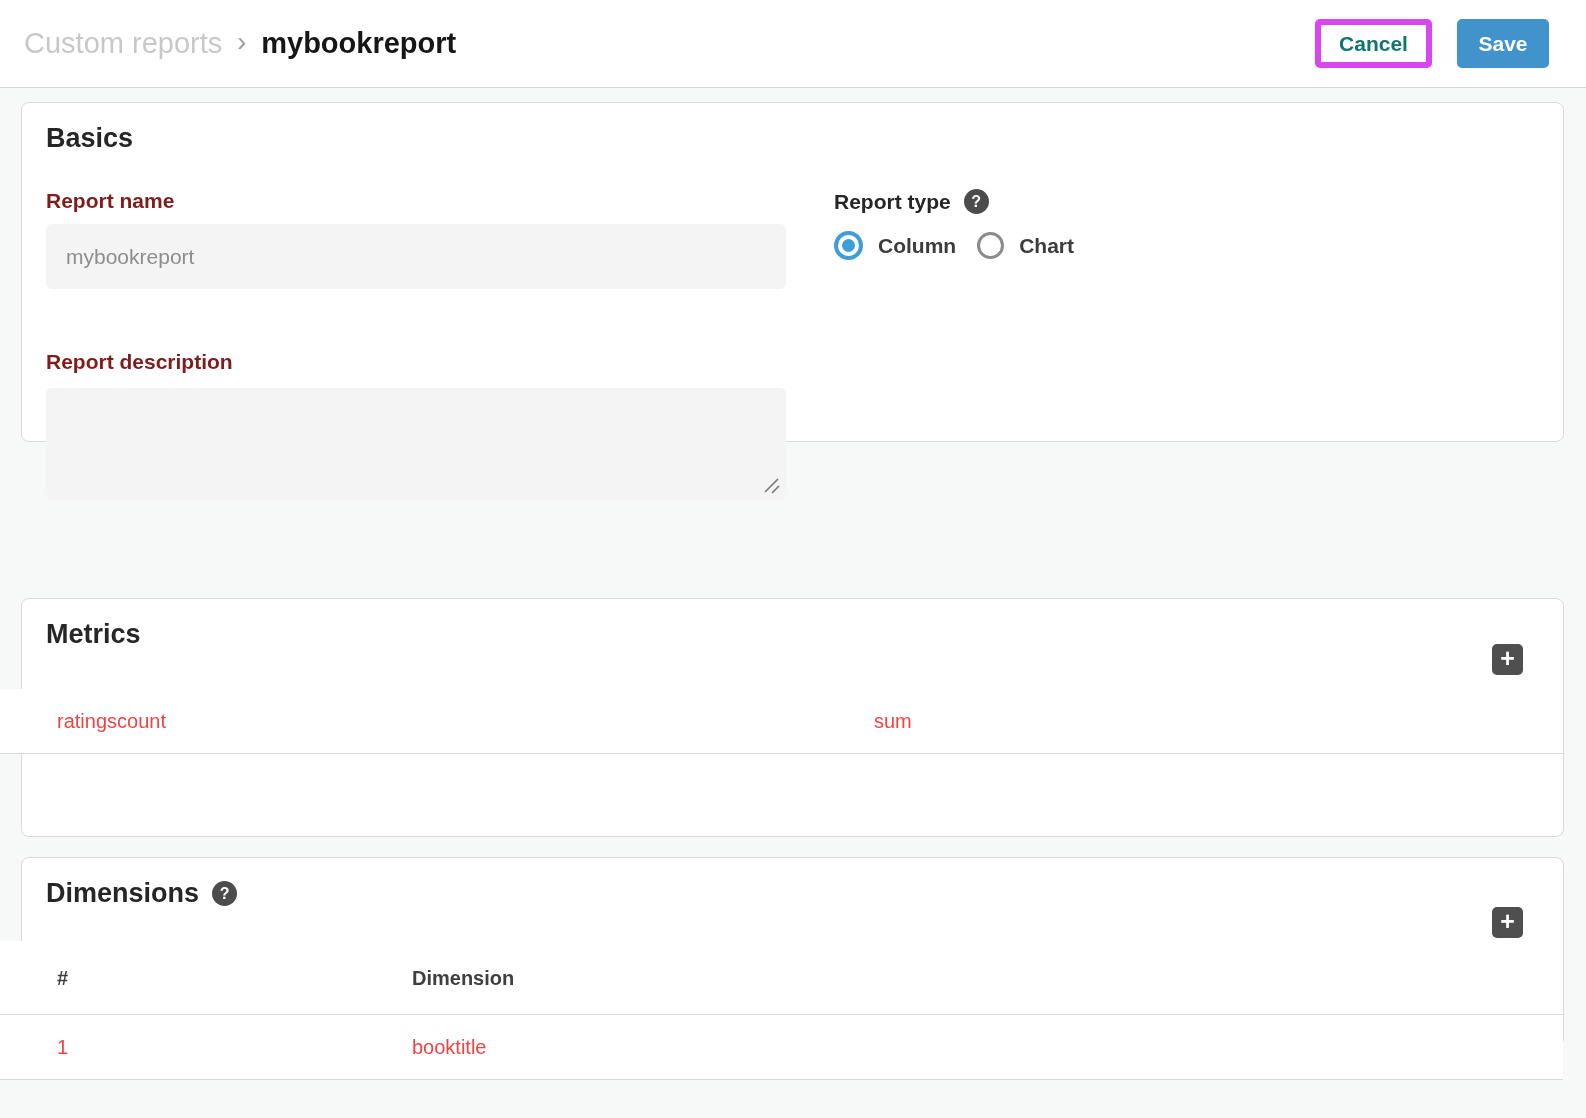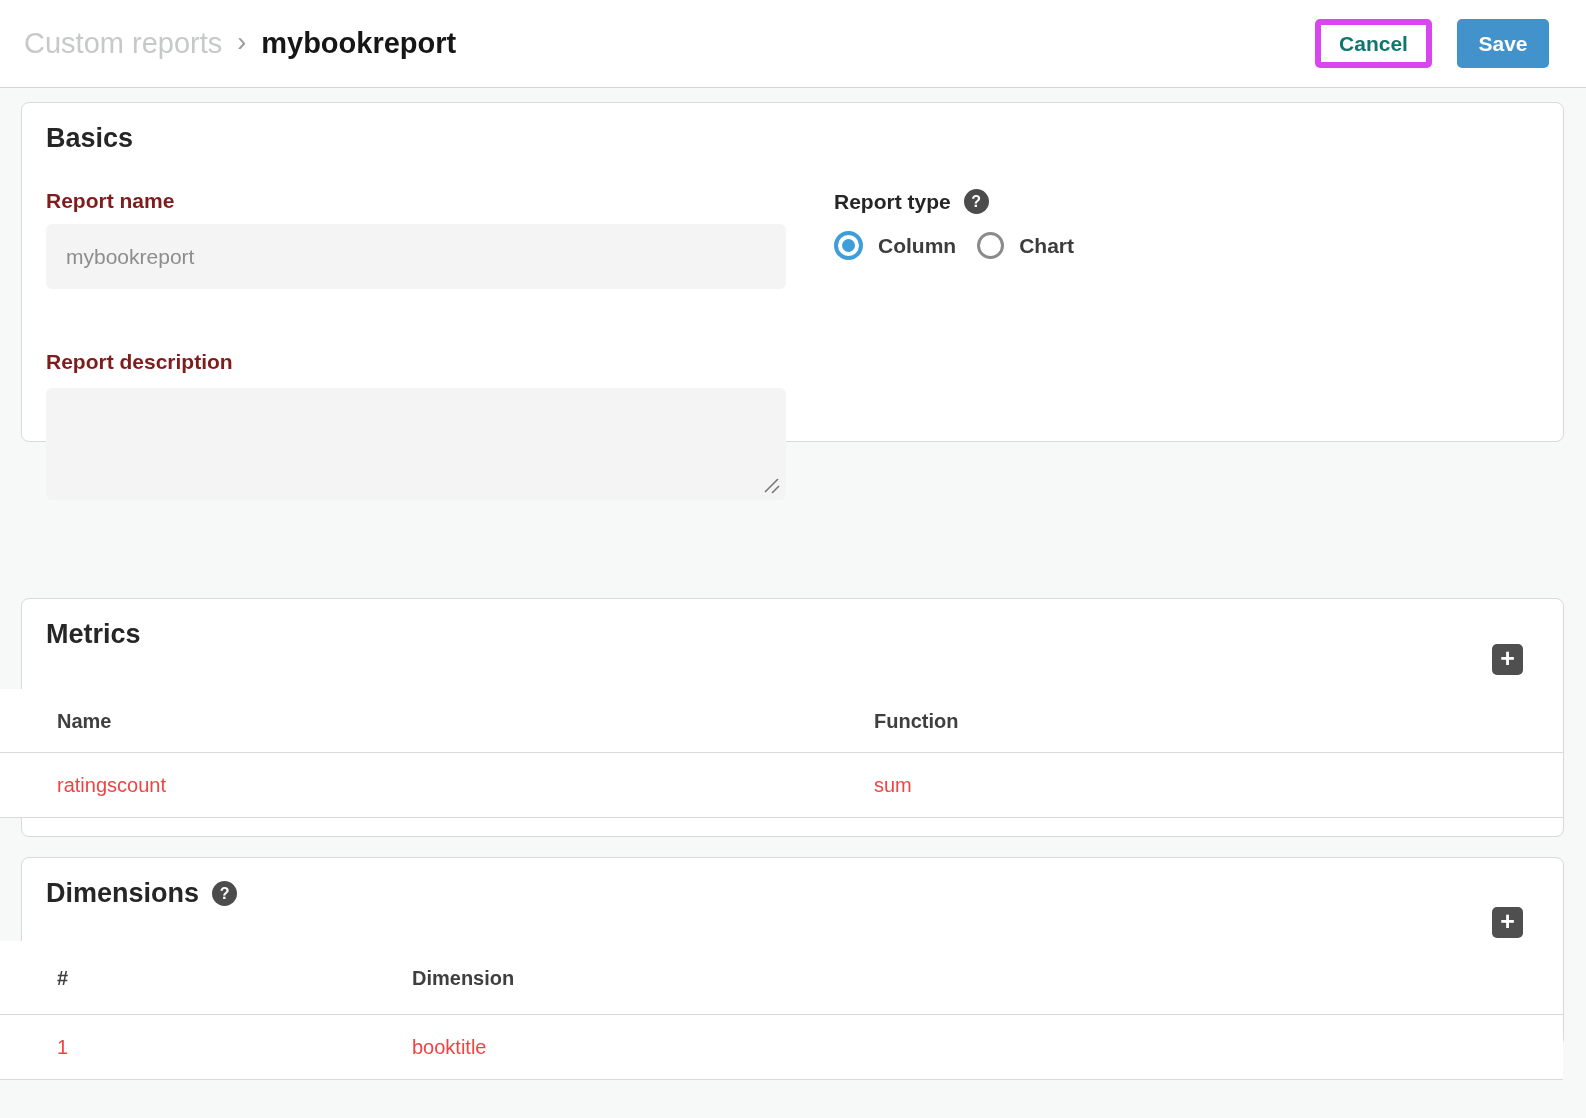--- a/index.html
+++ b/index.html
@@ -161,24 +161,20 @@
     <span class="radio-outer-unselected"></span>
     <span class="radio-label">Chart</span>
   </div>
 </section>
 
 <section class="card" id="card-metrics">
   <h2 class="card-title">Metrics</h2>
   <button class="plus-btn">+</button>
 
   <div class="table-flush">
-    <div class="t-row header">
-      <span class="t-cell head col-a">Name</span>
-      <span class="t-cell head col-b">Function</span>
-    </div>
     <div class="t-row data">
       <span class="t-cell body-cell col-a">ratingscount</span>
       <span class="t-cell body-cell col-b">sum</span>
     </div>
   </div>
 </section>
 
 <section class="card" id="card-dimensions">
   <h2 class="card-title">
     <span>Dimensions</span>

